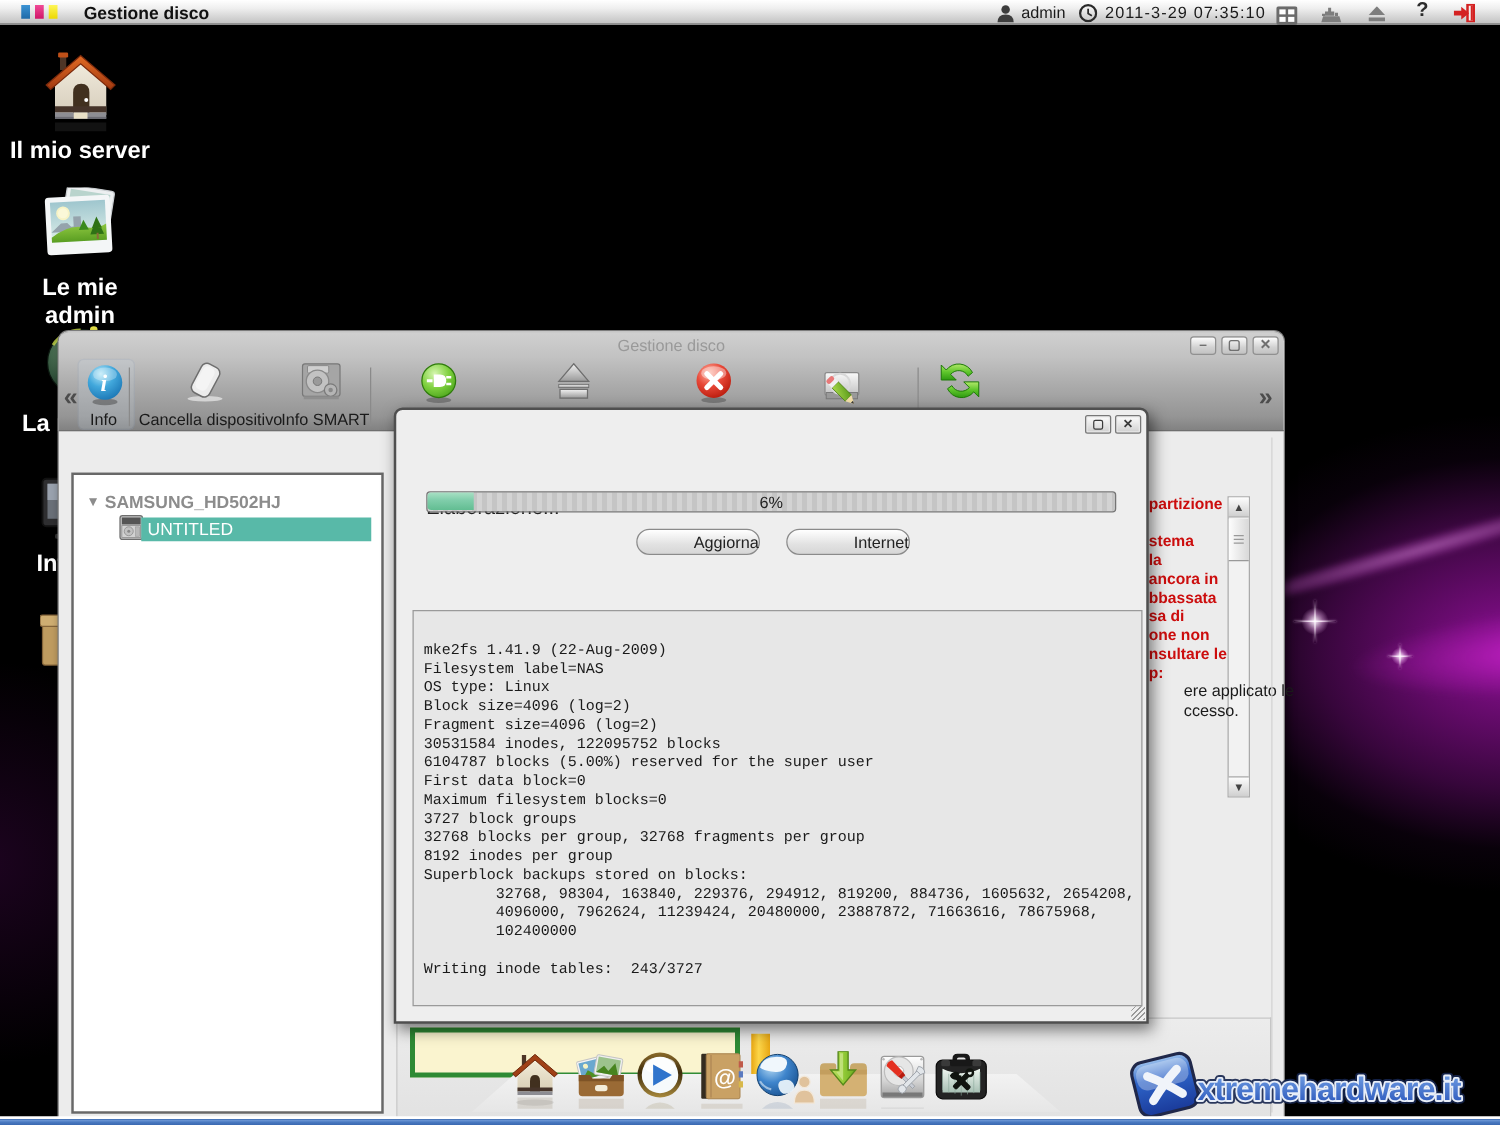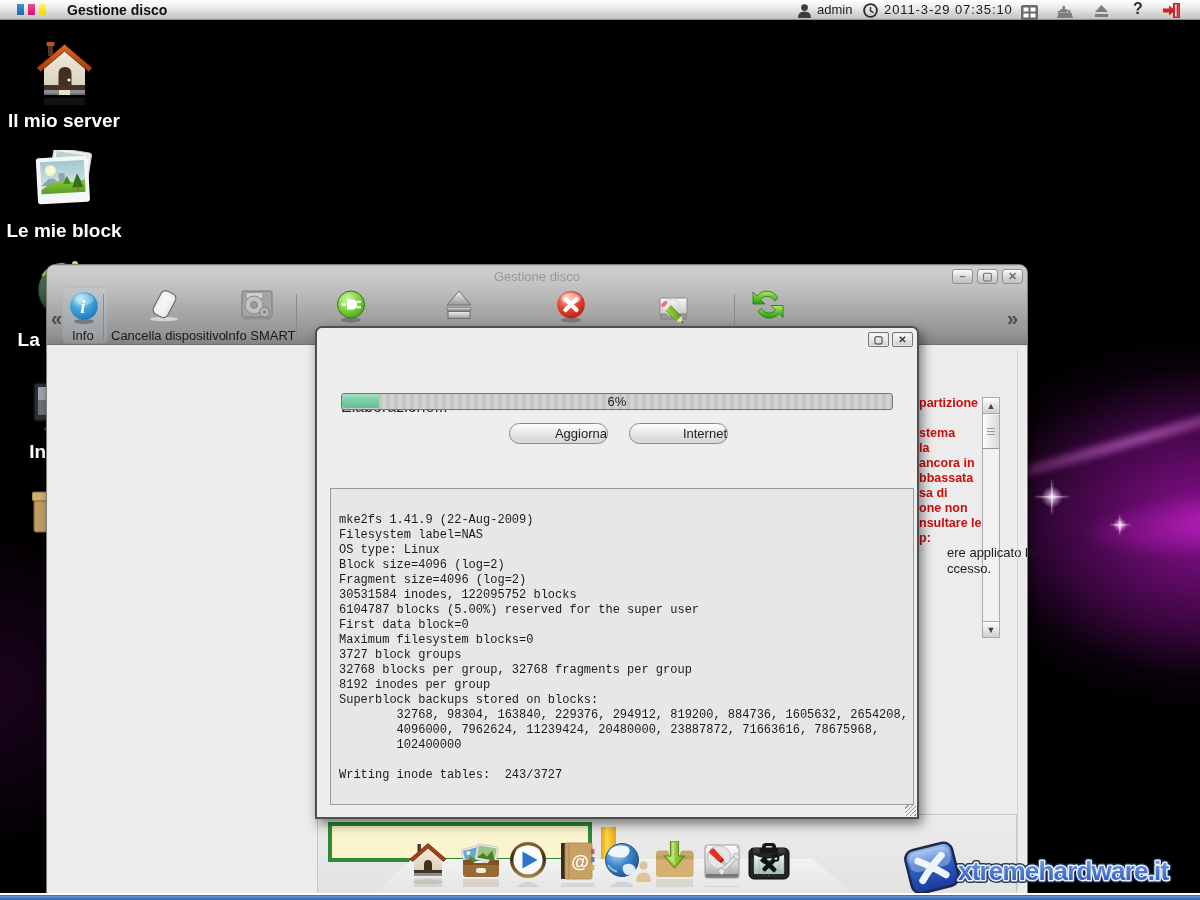--- a/index.html
+++ b/index.html
@@ -167,21 +167,21 @@
       <path d="M6 35 l8 -7 h5 l3 3 h2 v-8 h6 v12 z" fill="#95a3ac"></path>
       <path d="M6 43 v-4 q14,-10 26,-7 q12,2 18,-2 v13 z" fill="url(#grass)"></path>
       <path d="M37 38 l5.5 -13 l5.5 13 z M38.5 33 l4 -9 l4 9 z" fill="#2f7215"></path>
       <rect x="42" y="37" width="1.6" height="5" fill="#8a6a3a"></rect>
       <path d="M28 34 l4 -8 l4 8 z" fill="#3a8a1d"></path>
     </g>
     <g opacity="0.12" transform="translate(0,118) scale(1,-1)">
       <rect x="2" y="7" width="52" height="46" rx="3" fill="#fff"></rect>
     </g>
   </svg>
-  <div class="dlabel" style="left:4px;top:220px;">Le mie block</div>
+  <div class="dlabel" style="left:4px;top:220px;">Le mie admin</div>
 
   <svg class="abs" style="left:37px;top:262px;" width="55" height="56" viewBox="0 0 55 56">
     <defs>
       <radialGradient id="mg" cx="0.4" cy="0.3" r="0.8">
         <stop offset="0" stop-color="#6a8f70"></stop>
           <stop offset="0.6" stop-color="#35573f"></stop>
           <stop offset="1" stop-color="#16291e"></stop>
       </radialGradient>
     </defs>
     <circle cx="27.5" cy="28" r="26.5" fill="url(#mg)" stroke="#0c1810" stroke-width="1"></circle>
@@ -321,20 +321,32 @@
       <path d="M7 23 A12.5 12.5 0 0 0 28 25.5 L32 29.5 V17.5 H20 L24.5 22 A8.5 8.5 0 0 1 10.5 20.5 Z" fill="url(#rf)" stroke="#1e7a08" stroke-width=".8"></path>
     </svg>
   </div>
   <div class="tlabel" style="left:25px;">Info</div>
   <div class="tlabel" style="left:64px;">Cancella dispositivo</div>
   <div class="tlabel" style="left:178px;">Info SMART</div>
   <div class="tlabel" style="left:268px;">In</div>
   <div class="tsep" style="left:56px;"></div>
   <div class="tsep" style="left:249px;"></div>
   <div class="tsep" style="left:687px;"></div>
+  <div id="tree">
+    <div id="samsrow"><span style="font-size:11px;vertical-align:1px;">▼</span> SAMSUNG_HD502HJ</div>
+    <svg class="abs" style="left:36px;top:31px;" width="20" height="22" viewBox="0 0 20 22">
+      <rect x="1" y="1.5" width="18" height="19" rx="2" fill="#c2c2c2" stroke="#6e6e6e" stroke-width="1"></rect>
+      <rect x="2.5" y="3" width="15" height="5.5" fill="#555555"></rect>
+      <rect x="2.5" y="9.5" width="15" height="9.5" fill="#d2d2d2" stroke="#8a8a8a" stroke-width=".6"></rect>
+      <circle cx="8" cy="14" r="3.6" fill="#c2c2c2" stroke="#8a8a8a" stroke-width=".6"></circle>
+      <circle cx="8" cy="14" r="1.2" fill="#888"></circle>
+      <rect x="13.5" y="10.5" width="3" height="7.5" fill="#b8b8b8" stroke="#999" stroke-width=".5"></rect>
+    </svg>
+    <div id="untrow">UNTITLED</div>
+  </div>
   <div id="redpane">partizione<br><br>stema<br>la<br>ancora in<br>bbassata<br>sa di<br>one non<br>nsultare le<br>p:</div>
   <div id="vsb">
     <div class="sbbtn" style="top:0;">▲</div>
     <div id="sbthumb"></div>
     <div class="sbbtn" style="bottom:0;border-top:1px solid #aaa;border-bottom:none;">▼</div>
   </div>
   <div id="blacktxt">ere applicato le<br>ccesso.</div>
   <div id="dockpanel"></div>
   <div class="abs" style="left:970px;top:85px;width:1px;height:540px;background:#d2d2d2;"></div>
   <div id="yellowpanel"></div>

